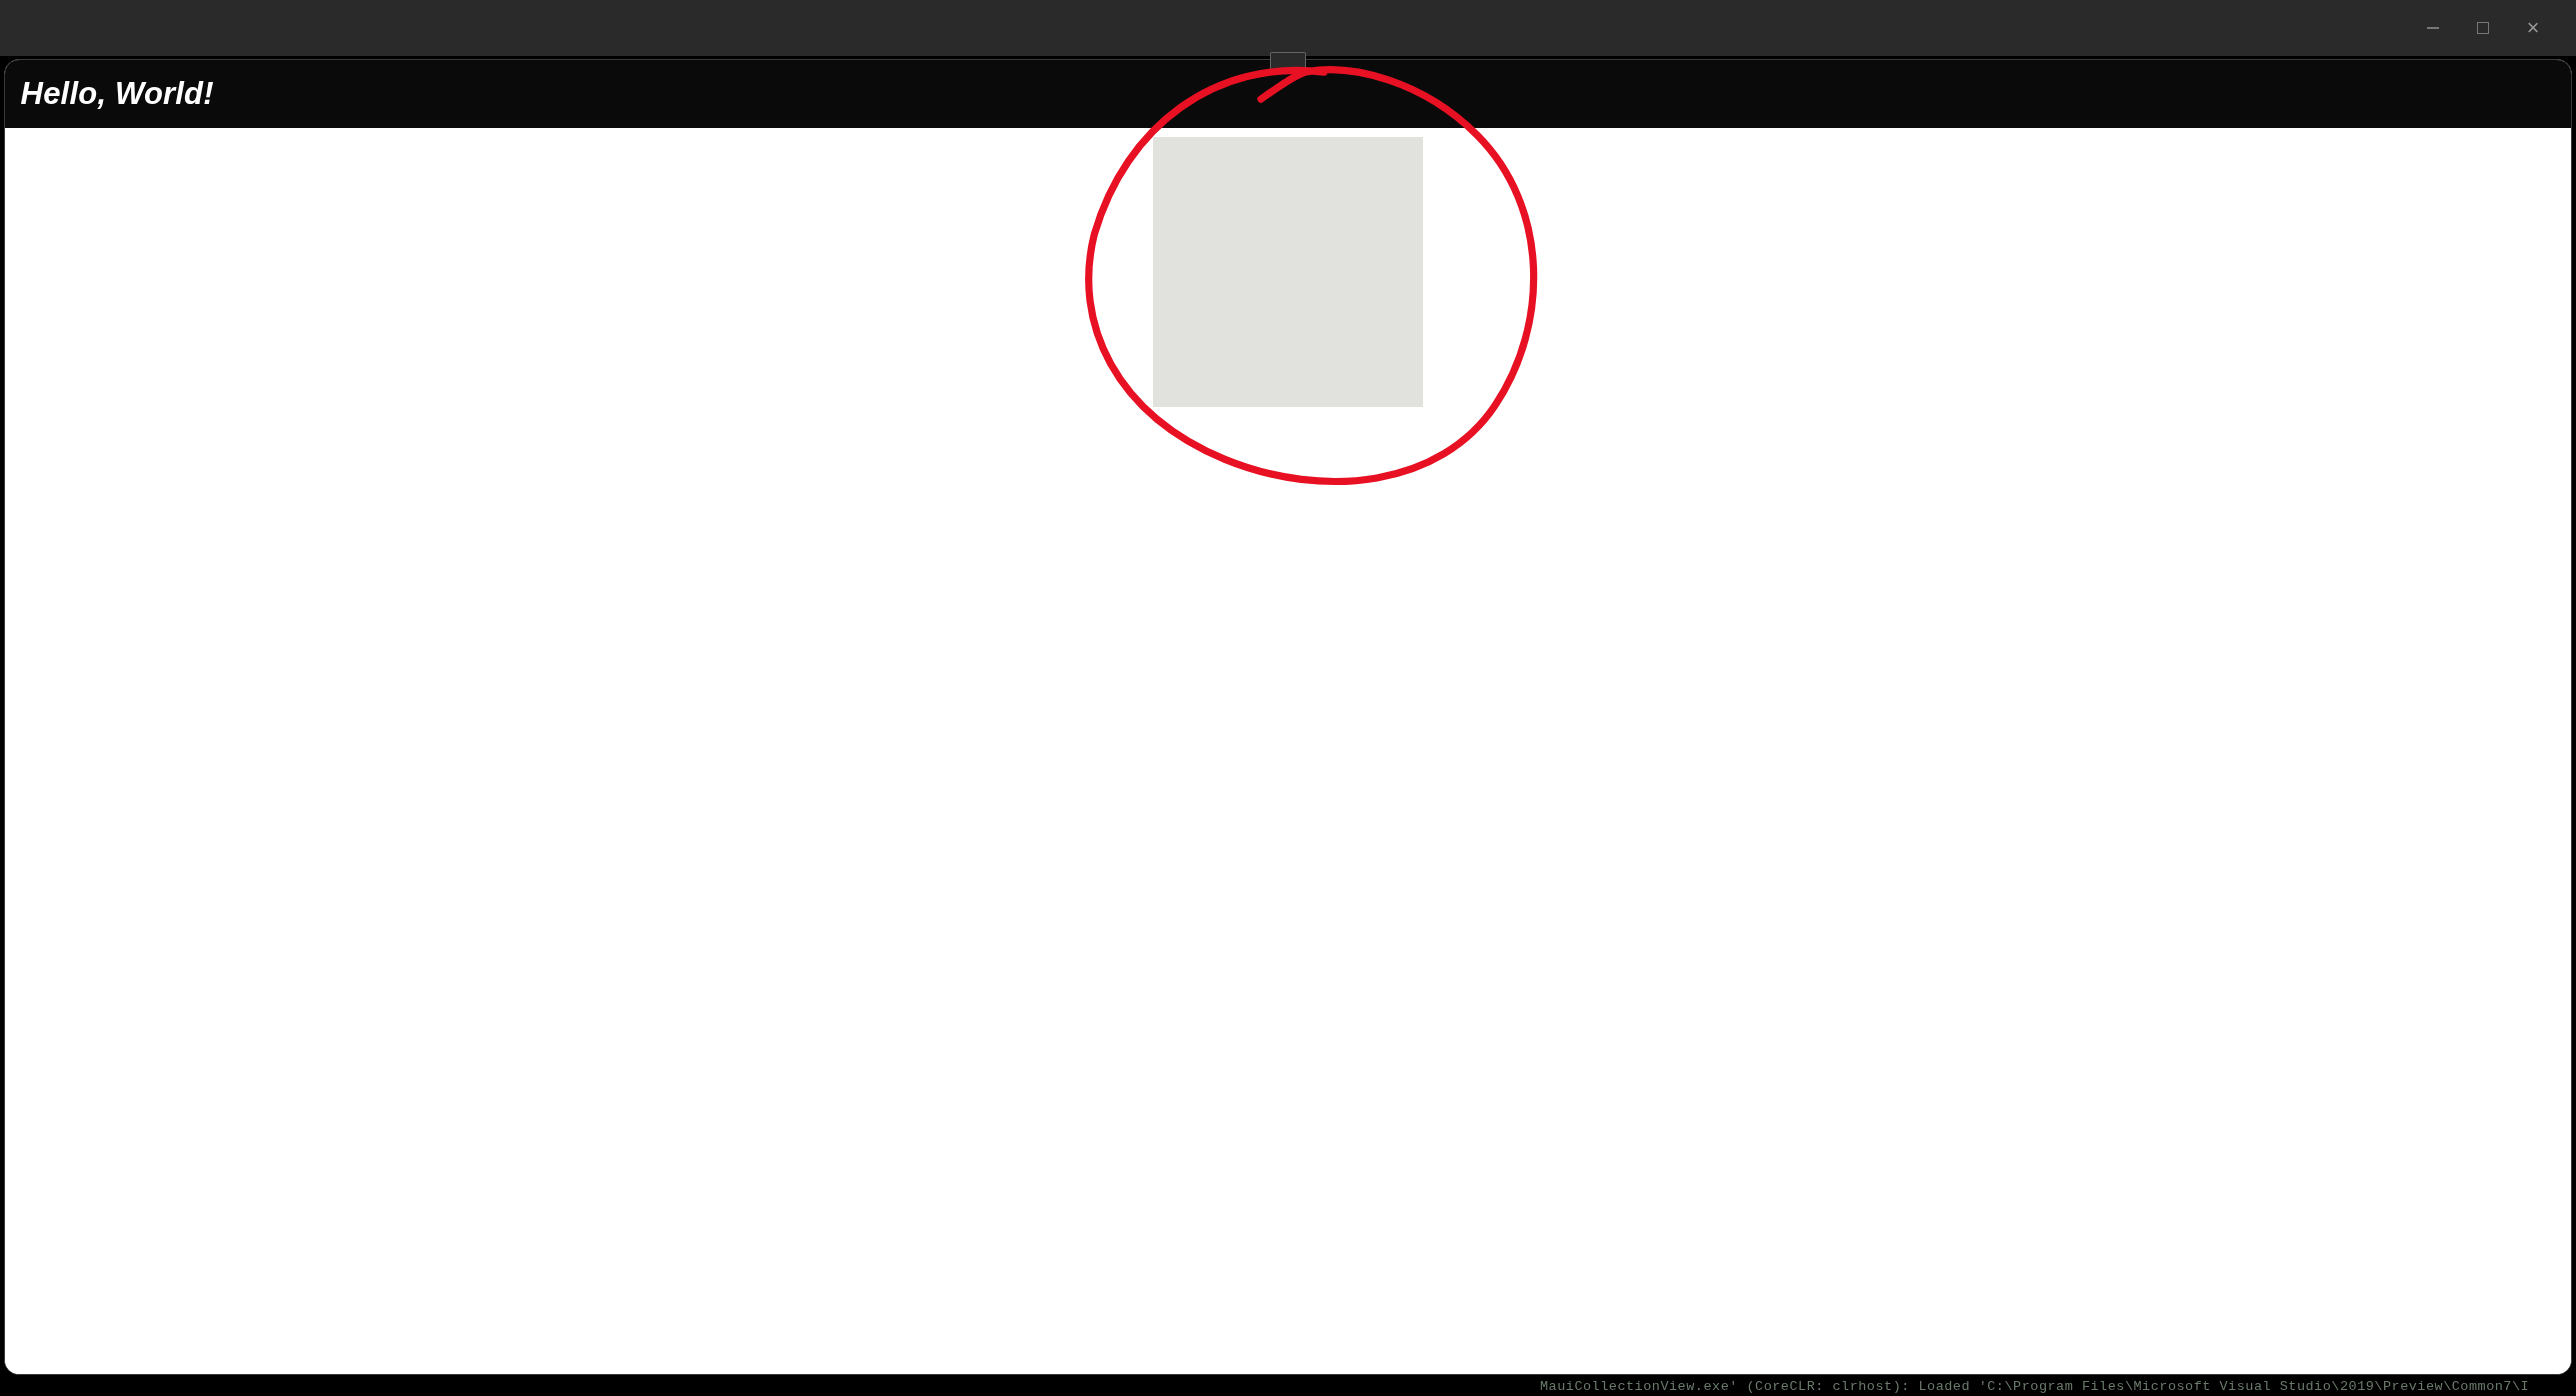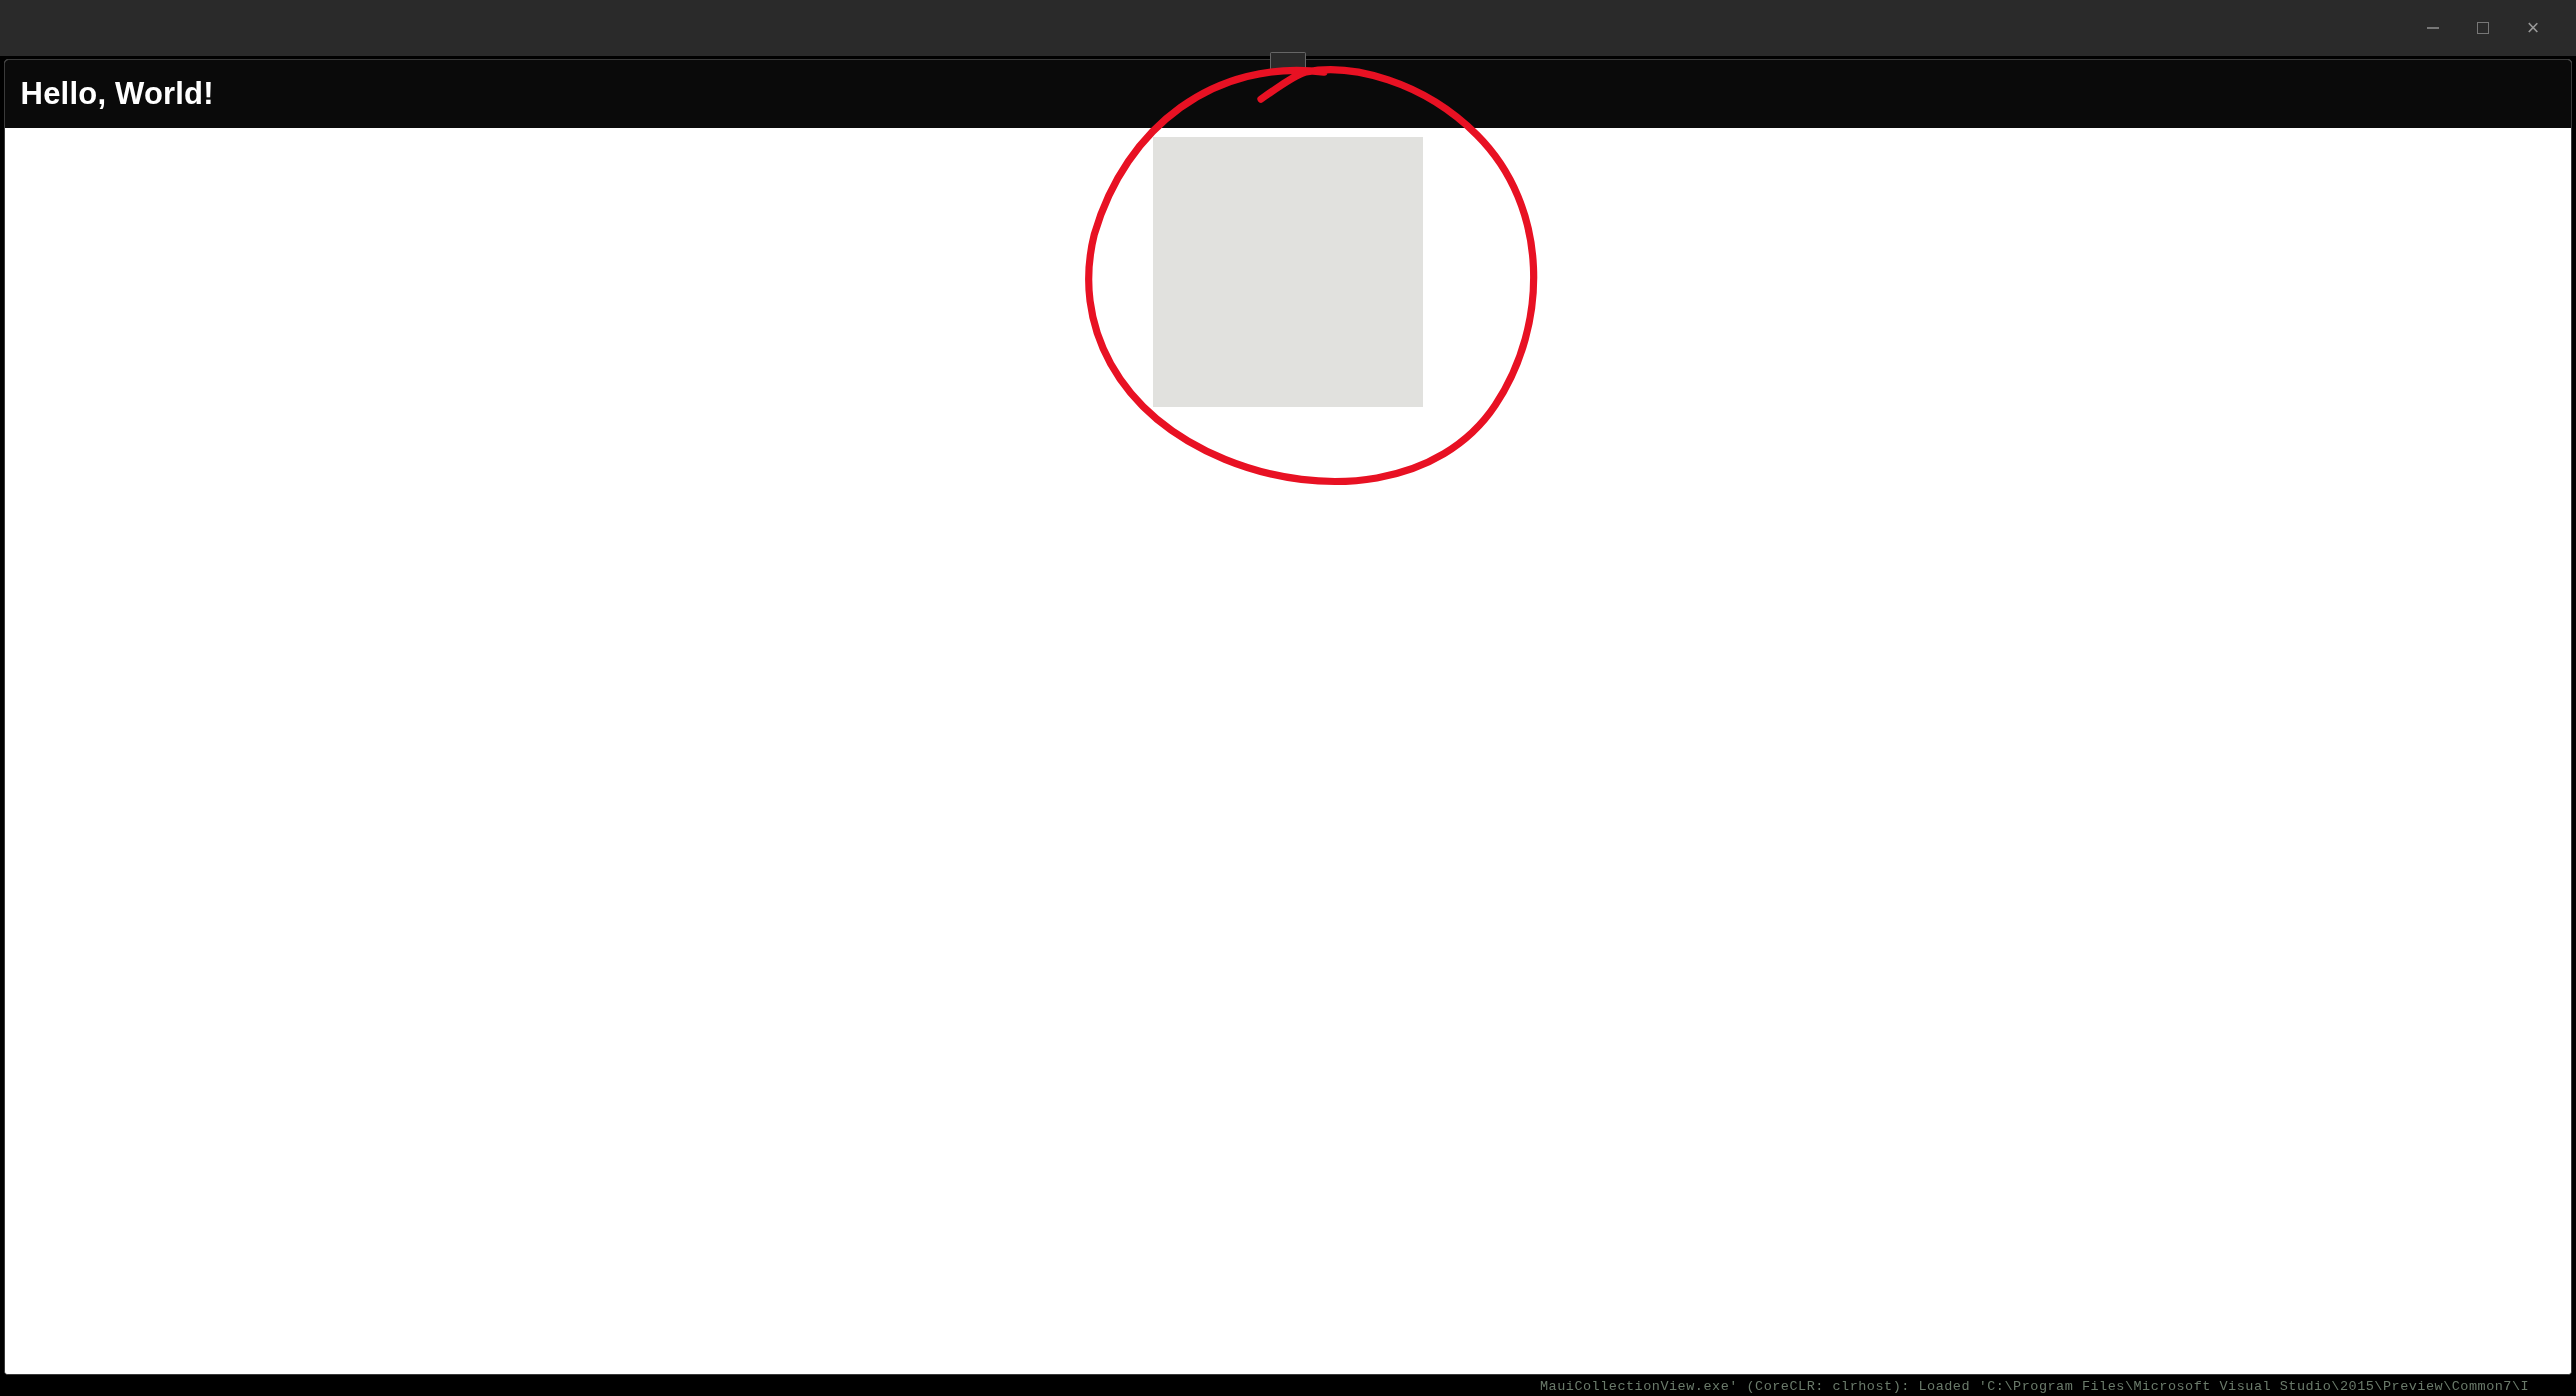--- a/index.html
+++ b/index.html
@@ -33,22 +33,23 @@
     .win-btn.max::before { content: ""; display: block; width: 10.8px; height: 10.8px; border: 1.8px solid #777; }
     .win-btn.close { font-size: 21.6px; line-height: 1; }
 
     .window-body {
       position: absolute;
       left: 3.6px; right: 3.6px;
       top: 59px;
       bottom: 21.6px;
       background: #ffffff;
       border: 0.9px solid #3a3a3a;
-      border-radius: 4px;
+      border-radius: 15px;
       overflow: hidden;
+      font-style: italic;
     }
 
     .app-titlebar {
       height: 68px;
       background: #0a0a0a;
       color: #ffffff;
       display: flex;
       align-items: center;
       padding: 0 16px;
       font-size: 31px;
@@ -142,17 +143,17 @@
     <path d="M 1470 80
              C 1350 65, 1250 140, 1215 260
              C 1190 360, 1240 460, 1360 510
              C 1470 555, 1600 540, 1660 450
              C 1720 360, 1720 230, 1640 150
              C 1580 90, 1500 70, 1450 80
              C 1440 82, 1420 96, 1400 110" fill="none" stroke="#e81123" stroke-width="8" stroke-linecap="round" stroke-linejoin="round"></path>
   </svg>
 
   <div class="statusbar">
-    <span>MauiCollectionView.exe' (CoreCLR: clrhost): Loaded 'C:\Program Files\Microsoft Visual Studio\2015\Preview\Common7\I</span>
+    <span>MauiCollectionView.exe' (CoreCLR: clrhost): Loaded 'C:\Program Files\Microsoft Visual Studio\2019\Preview\Common7\I</span>
   </div>
 
 </div>
 
 
 </body></html>

